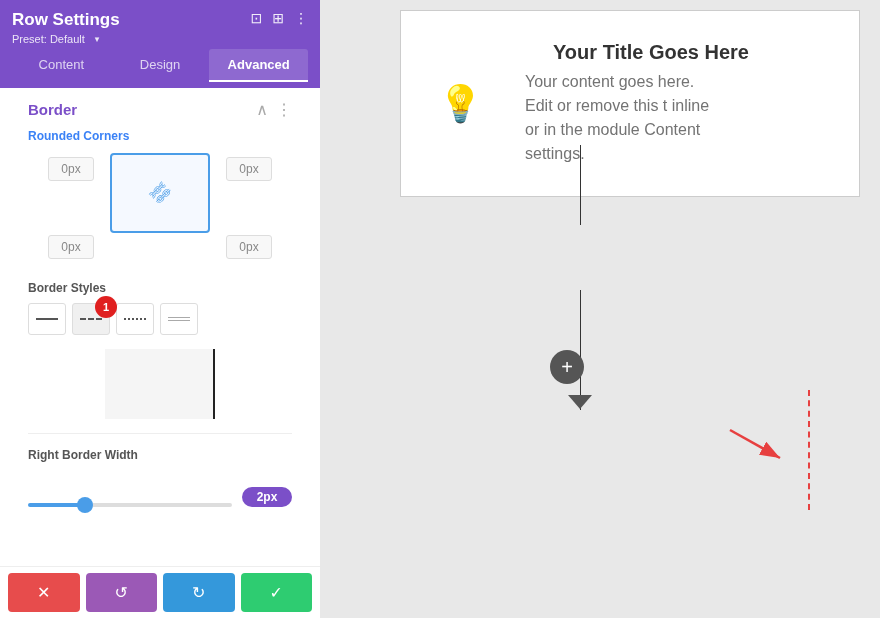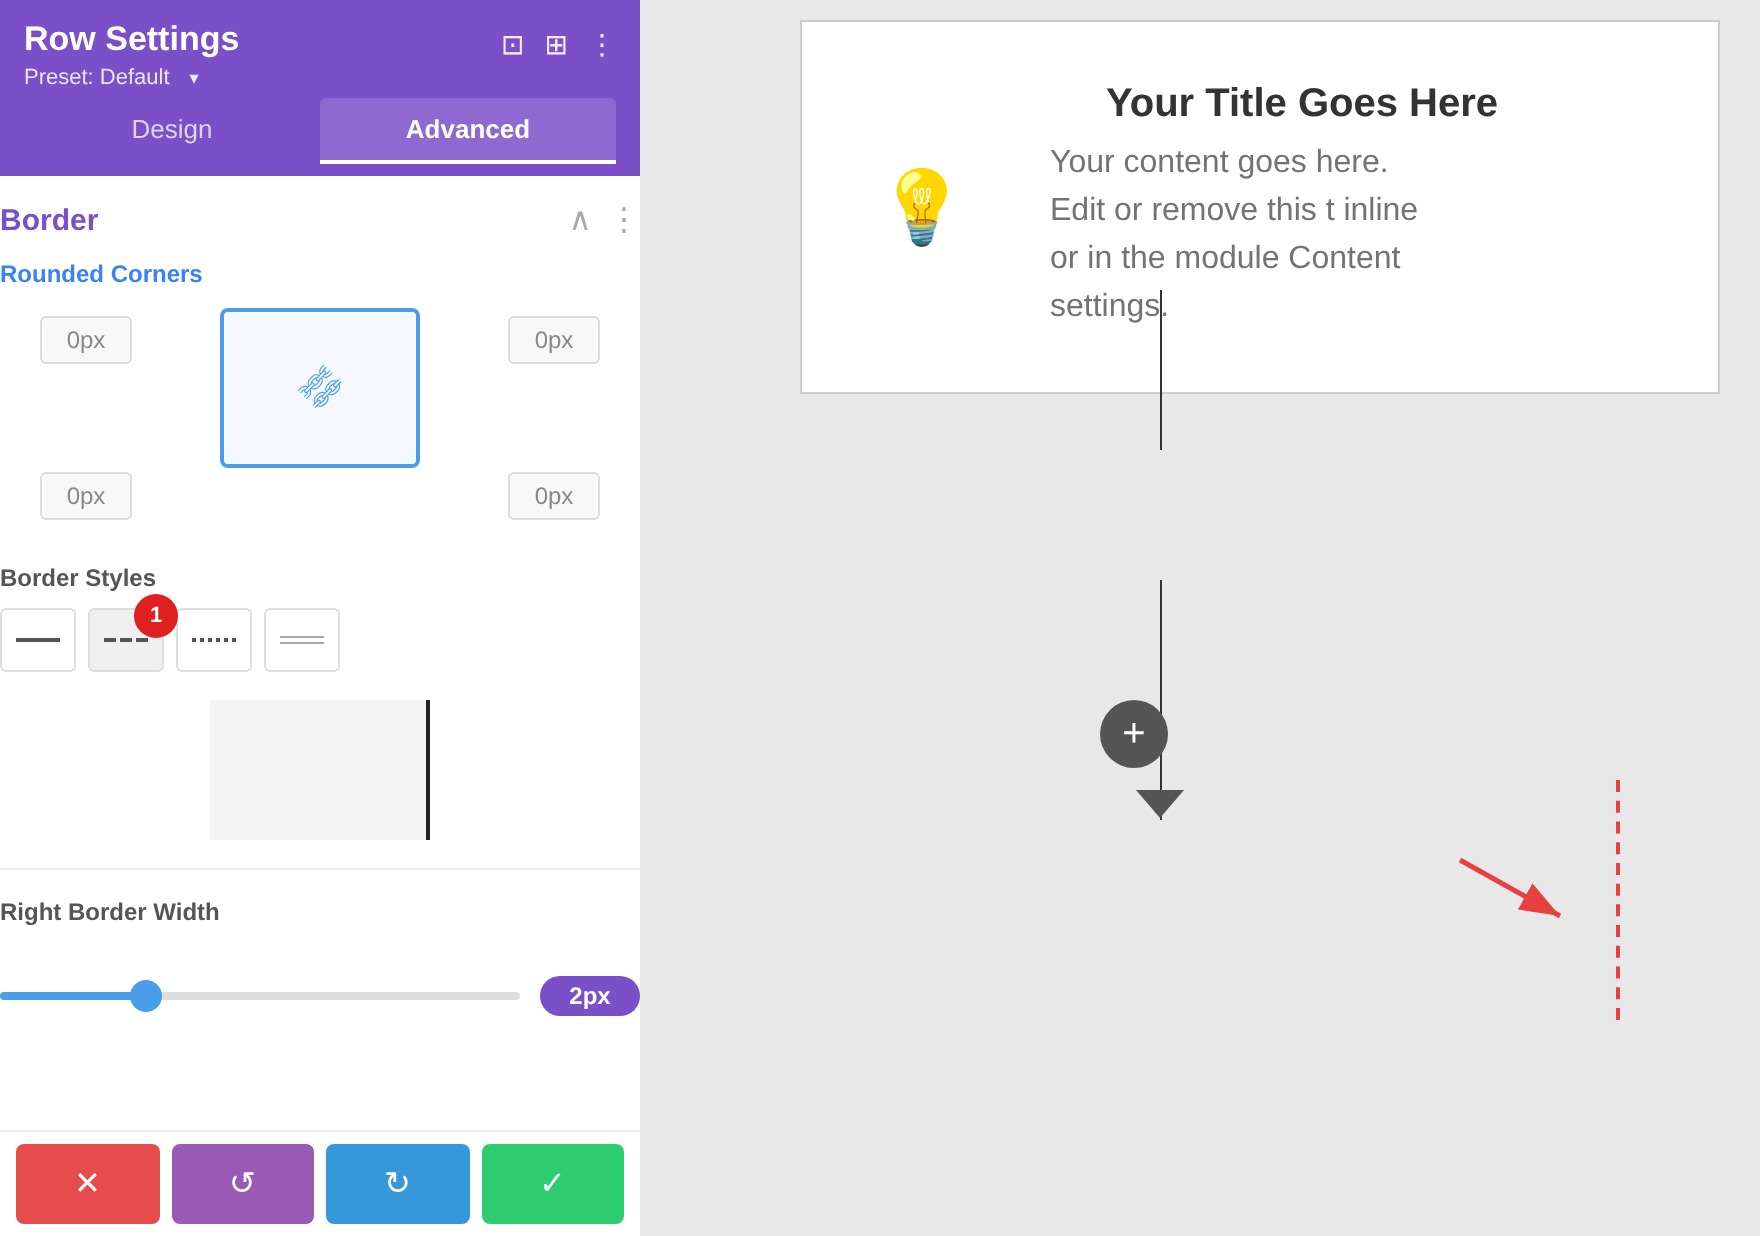--- a/index.html
+++ b/index.html
@@ -2,32 +2,32 @@
 <html><head>
   <meta charset="utf-8">
   <style>
     * { box-sizing: border-box; margin: 0; padding: 0; }
     body { font-family: -apple-system, BlinkMacSystemFont, 'Segoe UI', sans-serif; background: #f0f0f0; display: flex; width: 880px; height: 618px; overflow: hidden; }
 
     
     .left-panel { width: 320px; background: #fff; display: flex; flex-direction: column; height: 618px; position: relative; box-shadow: 2px 0 8px rgba(0,0,0,0.15); }
 
     .panel-header { background: #7b4fc8; color: #fff; padding: 10px 12px 6px; }
-    .panel-header-top { display: flex; align-items: flex-end; justify-content: space-between; }
+    .panel-header-top { display: flex; align-items: flex-start; justify-content: space-between; }
     .panel-title { font-size: 17px; font-weight: 600; color: #fff; }
     .header-icons { display: flex; gap: 10px; align-items: center; }
     .header-icon { color: #fff; opacity: 0.9; cursor: pointer; font-size: 14px; }
     .preset-label { font-size: 11px; color: rgba(255,255,255,0.85); margin-top: 3px; cursor: pointer; display: flex; align-items: center; gap: 10px; }
     .preset-arrow { font-size: 9px; }
 
     .tabs { display: flex; border-bottom: none; margin-top: 4px; }
     .tab { flex: 1; text-align: center; padding: 8px 0; font-size: 13px; cursor: pointer; color: rgba(255,255,255,0.75); border-bottom: 2px solid transparent; }
     .tab.active { color: #fff; border-bottom: 2px solid #fff; font-weight: 600; background: rgba(255,255,255,0.15); border-radius: 3px 3px 0 0; }
 
-    .panel-body { flex: 1; overflow-y: auto; padding: 12px 0; }
+    .panel-body { flex: 1; overflow-y: auto; padding: 12px 28px; }
 
     
     .section-header { display: flex; align-items: center; justify-content: space-between; margin-bottom: 10px; }
     .section-title { font-size: 15px; font-weight: 600; color: #7b4fc8; }
     .section-controls { display: flex; gap: 8px; align-items: center; }
     .section-controls span { color: #aaa; cursor: pointer; font-size: 16px; }
 
     .subsection-label { font-size: 12px; font-weight: 600; color: #3b82f6; margin-bottom: 10px; text-transform: none; }
 
     
@@ -55,21 +55,21 @@
     .badge { position: absolute; top: -8px; right: -8px; width: 22px; height: 22px; border-radius: 50%; background: #e02020; color: #fff; font-size: 11px; font-weight: 700; display: flex; align-items: center; justify-content: center; z-index: 2; }
 
     
     .border-preview { width: 110px; height: 70px; background: #f5f5f5; border-right: 2px solid #222; margin: 0 auto 14px; display: block; }
 
     
     .divider { height: 1px; background: #eee; margin: 8px 0 14px; }
 
     
     .rbw-label { font-size: 12px; font-weight: 600; color: #555; margin-bottom: 25px; }
-    .slider-row { display: flex; align-items: center; gap: 10px; }
+    .slider-row { display: flex; align-items: flex-end; gap: 10px; }
     .slider-track { flex: 1; height: 4px; background: linear-gradient(to right, #4a9de8 30%, #ddd 30%); border-radius: 2px; position: relative; cursor: pointer; }
     .slider-thumb { width: 16px; height: 16px; border-radius: 50%; background: #4a9de8; position: absolute; top: -6px; left: 28%; transform: translateX(-50%); cursor: pointer; }
     .slider-value-pill { background: #7b4fc8; color: #fff; border-radius: 20px; padding: 3px 10px; font-size: 12px; font-weight: 600; min-width: 50px; text-align: center; }
 
     
     .bottom-bar { display: flex; padding: 6px 8px; background: #fff; border-top: 1px solid #eee; gap: 6px; }
     .btn-cancel { flex: 1; background: #e74c4c; color: #fff; border: none; border-radius: 4px; padding: 10px; cursor: pointer; display: flex; align-items: center; justify-content: center; font-size: 16px; }
     .btn-reset { flex: 1; background: #9b59b6; color: #fff; border: none; border-radius: 4px; padding: 10px; cursor: pointer; display: flex; align-items: center; justify-content: center; font-size: 16px; }
     .btn-redo { flex: 1; background: #3498db; color: #fff; border: none; border-radius: 4px; padding: 10px; cursor: pointer; display: flex; align-items: center; justify-content: center; font-size: 16px; }
     .btn-save { flex: 1; background: #2ecc71; color: #fff; border: none; border-radius: 4px; padding: 10px; cursor: pointer; display: flex; align-items: center; justify-content: center; font-size: 16px; }
@@ -120,20 +120,21 @@
         <span class="header-icon">⊡</span>
         <span class="header-icon">⊞</span>
         <span class="header-icon">⋮</span>
       </div>
     </div>
     <div class="preset-label">
       <span>Preset: Default</span>
       <span class="preset-arrow">▾</span>
     </div>
     <div class="tabs">
+      <div class="tab">Content</div>
       <div class="tab">Design</div>
       <div class="tab active">Advanced</div>
     </div>
   </div>
 
   <div class="panel-body">
 
     <div class="section-header">
       <span class="section-title">Border</span>
       <div class="section-controls">

